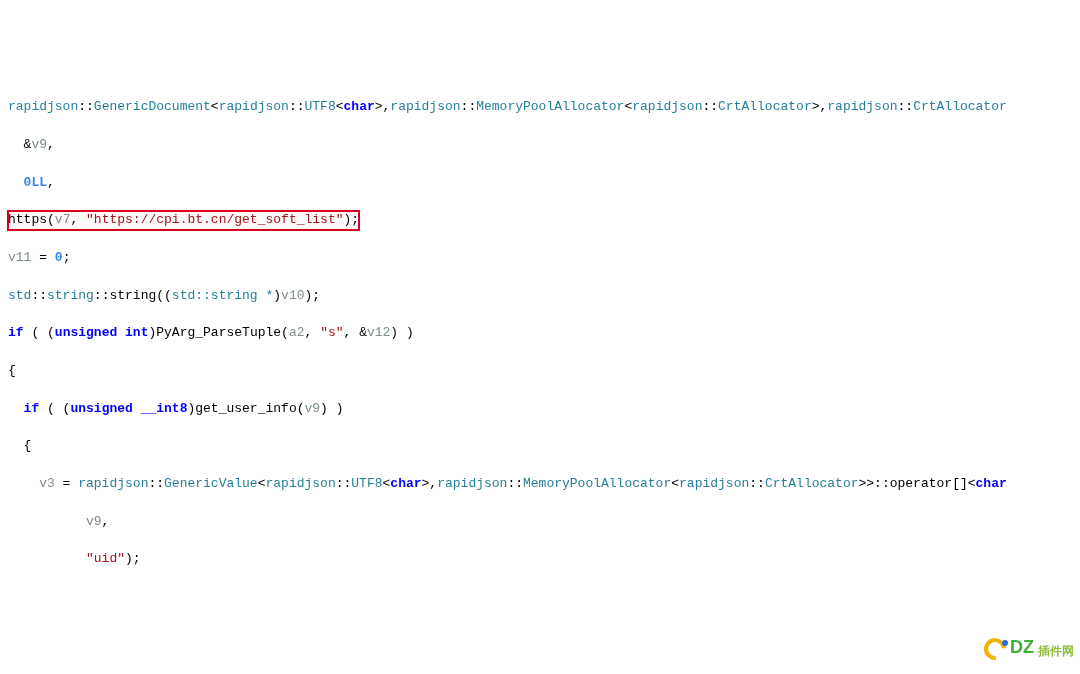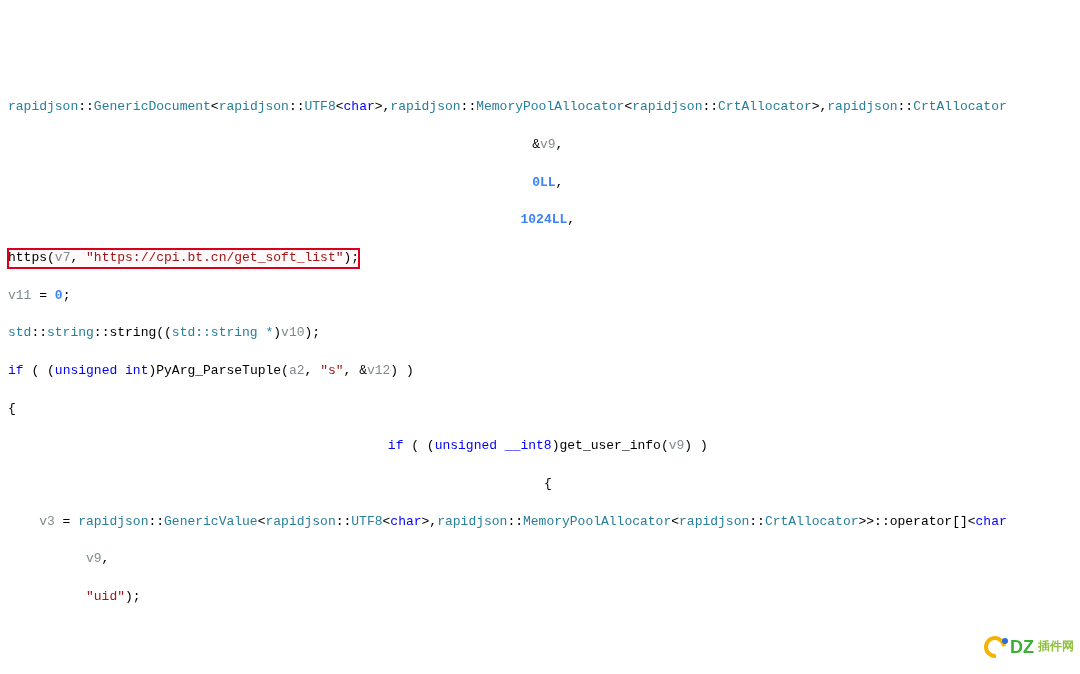--- a/index.html
+++ b/index.html
@@ -11,48 +11,48 @@
     background: #ffffff;
     color: #000000;
     white-space: pre;
     overflow: hidden;
     width: 1080px;
     height: 674px;
     box-sizing: border-box;
     position: relative;
   }
   .tn { color: #267f99; } 
-  .kw { color: #0000ff; } 
+  .kw { color: #0000ff; font-weight: bold; } 
   .va { color: #7f8c8d; } 
   .op { color: #000000; } 
   .st { color: #a31515; } 
   .nu { color: #3b82f6; font-weight: bold; } 
 
   .line { display: block; }
-  .indent1 { padding-left: 2ch; text-align: center; }
+  .indent1 { padding-left: 2ch; }
   .indent2 { padding-left: 4ch; }
   .indent4 { padding-left: 10ch; }
 
   .boxed {
     display: inline-block;
     outline: 2px solid #d9001b;
     outline-offset: -1px;
     background: rgba(217,0,27,0.02);
   }
 
   .watermark {
     position: absolute;
     right: 6px;
     bottom: 14px;
     font-family: "Segoe UI", Arial, sans-serif;
     font-size: 18px;
     font-weight: 700;
     color: #3cb034;
     display: flex;
-    align-items: center;
+    align-items: flex-end;
     gap: 4px;
     pointer-events: none;
   }
   .watermark .dz { color: #3cb034; }
   .watermark .cn { color: #8fbf3f; font-size: 12px; font-weight: 600; }
   .wm-icon {
     width: 22px; height: 22px; position: relative;
   }
   .wm-icon::before {
     content: ""; position: absolute; inset: 0;
@@ -66,21 +66,20 @@
 </style>
 </head>
 <body>
 
 
 
 <div>
 <span class="line"><span class="tn">rapidjson</span><span class="op">::</span><span class="tn">GenericDocument</span><span class="op">&lt;</span><span class="tn">rapidjson</span><span class="op">::</span><span class="tn">UTF8</span><span class="op">&lt;</span><span class="kw">char</span><span class="op">&gt;,</span><span class="tn">rapidjson</span><span class="op">::</span><span class="tn">MemoryPoolAllocator</span><span class="op">&lt;</span><span class="tn">rapidjson</span><span class="op">::</span><span class="tn">CrtAllocator</span><span class="op">&gt;,</span><span class="tn">rapidjson</span><span class="op">::</span><span class="tn">CrtAllocator</span></span>
 <span class="line indent1">&amp;<span class="va">v9</span>,</span>
 <span class="line indent1"><span class="nu">0LL</span>,</span>
-<span class="line indent1"><span class="nu">1024LL</span>,</span>
 <span class="line"><span class="boxed"><span>https</span>(<span class="va">v7</span>, <span class="st">"https://cpi.bt.cn/get_soft_list"</span>);</span></span>
 <span class="line"><span class="va">v11</span> = <span class="nu">0</span>;</span>
 <span class="line"><span class="tn">std</span>::<span class="tn">string</span>::string((<span class="tn">std::string *</span>)<span class="va">v10</span>);</span>
 <span class="line"><span class="kw">if</span> ( (<span class="kw">unsigned int</span>)<span>PyArg_ParseTuple</span>(<span class="va">a2</span>, <span class="st">"s"</span>, &amp;<span class="va">v12</span>) )</span>
 <span class="line">{</span>
 <span class="line indent1"><span class="kw">if</span> ( (<span class="kw">unsigned __int8</span>)<span>get_user_info</span>(<span class="va">v9</span>) )</span>
 <span class="line indent1">{</span>
 <span class="line indent2"><span class="va">v3</span> = <span class="tn">rapidjson</span>::<span class="tn">GenericValue</span>&lt;<span class="tn">rapidjson</span>::<span class="tn">UTF8</span>&lt;<span class="kw">char</span>&gt;,<span class="tn">rapidjson</span>::<span class="tn">MemoryPoolAllocator</span>&lt;<span class="tn">rapidjson</span>::<span class="tn">CrtAllocator</span>&gt;&gt;::<span>operator[]</span>&lt;<span class="kw">char</span></span>
 <span class="line indent4"><span class="va">v9</span>,</span>
 <span class="line indent4"><span class="st">"uid"</span>);</span>

